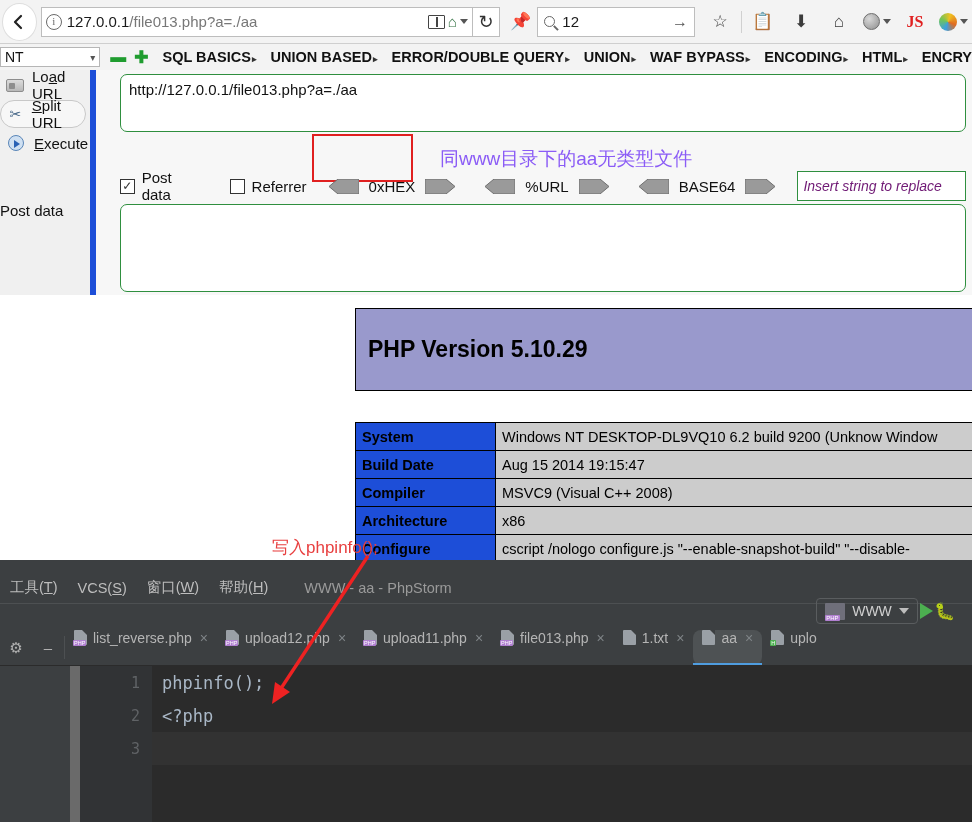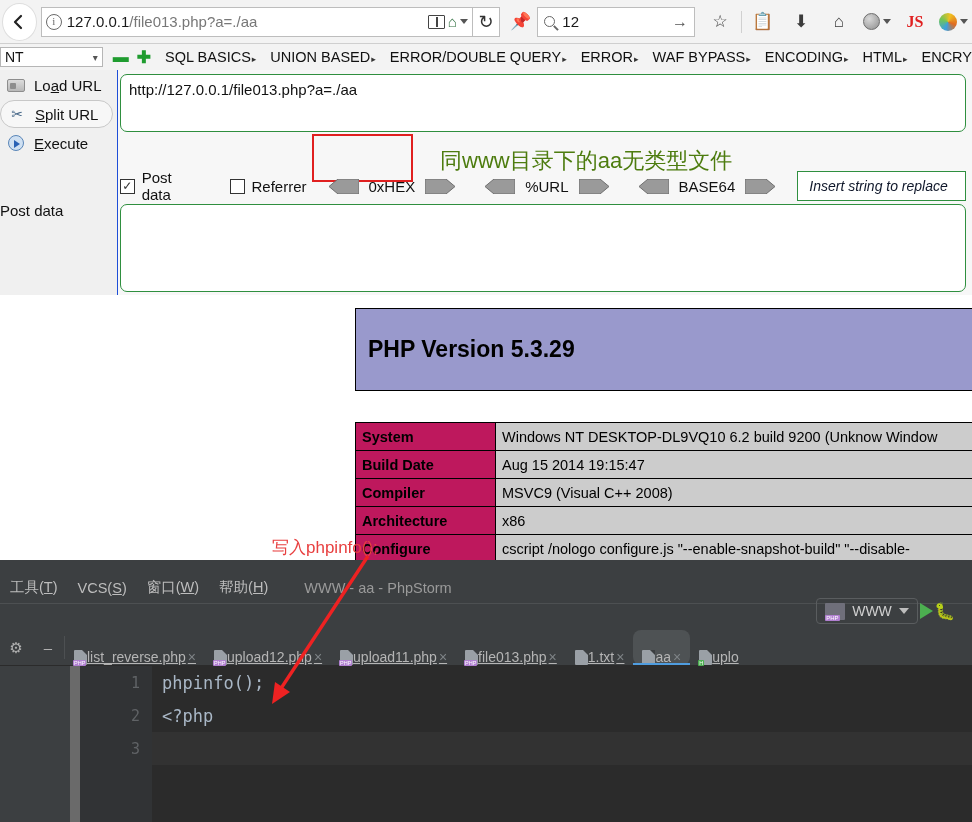--- a/index.html
+++ b/index.html
@@ -72,31 +72,31 @@
     font-size:14.5px; color:#111;
   }
   .hb-select {
     width: 104px; height: 20px; margin-left: 0px; background:#fff;
     border:1px solid #b6b6b6; display:flex; align-items:center;
     justify-content: space-between; padding: 0 4px; font-size: 14px;
   }
   .hb-select .chev { font-size: 10px; color:#555; }
   .hb-minus { color:#1f9c2f; font-size:16px; margin-left:10px; line-height:0; }
   .hb-plus { color:#1f9c2f; font-size:17px; margin-left:8px; font-weight:bold; }
-  .hb-menu { display:flex; align-items:center; gap:14px; margin-left:14px; }
+  .hb-menu { display:flex; align-items:center; gap:14px; margin-left:14px;font-weight:bold; }
   .hb-menu span.mi { white-space:nowrap; }
   .hb-menu .ar { font-size:9px; color:#333; margin-left:1px; }
 
   .hackbar-panel {
     position:absolute; left:0; top:70px; width:972px; height:225px;
     background:#f7f7f7;
   }
   .hb-side {
-    position:absolute; left:0; top:0; width:118px; height:225px;
-    background:#f0f0f0; border-right:1px solid #1d4ed8;
+    position:absolute; left:0; top:0; width:96px; height:225px;
+    background:#f0f0f0; border-right:6px solid #1d4ed8;
   }
   .hb-btn {
     display:flex; align-items:center; gap:8px;
     height: 30px; padding-left: 6px; font-size:15px; color:#111;
   }
   .hb-btn .lbl u { text-decoration: underline; }
   .ic-box { width:20px; height:18px; display:flex; align-items:center; justify-content:center; }
   .ic-load { width:18px;height:13px;background:linear-gradient(#dcdcdc,#b8b8b8); border:1px solid #8d8d8d; border-radius:2px; position:relative;}
   .ic-load:after{content:"";position:absolute;left:2px;top:3px;width:6px;height:6px;background:#8d8d8d;border-radius:1px;}
   .ic-scissor { font-size:14px; color:#4a6a8a; }
@@ -111,38 +111,38 @@
   .url-textarea {
     position:absolute; left:120px; top:4px; width:846px; height:58px;
     background:#fff; border:1.5px solid #2f8f3f; border-radius:7px;
     font-size:15px; color:#111; padding:6px 8px; overflow:hidden;
   }
   .redbox-url {
     position:absolute; left:312px; top:64px; width:101px; height:48px;
     border:2.5px solid #e02020;
   }
   .annot-red-1 {
-    position:absolute; left:440px; top:76px; font-size:22px;
-    color:#4d7c0f; white-space:nowrap;
+    position:absolute; left:440px; top:76px; font-size:19px;
+    color:#8b5cf6; white-space:nowrap;
   }
   .hb-optionrow {
     position:absolute; left:120px; top:100px; width:846px; height:32px;
     display:flex; align-items:center; gap:0px; font-size:15px; color:#111;
   }
   .cbox { width:15px;height:15px;border:1.5px solid #333;background:#fff;
           display:flex;align-items:center;justify-content:center;font-size:12px;color:#333;}
   .opt { display:flex; align-items:center; gap:7px; }
   .arrow-l, .arrow-r {
     width:30px; height:15px; flex:0 0 auto;
   }
   .encgrp { display:flex; align-items:center; gap:10px; }
   .replace-input {
     width: 172px; height:30px; background:#fff; border:1.5px solid #2f8f3f;
-    font-size:14px; font-style:italic; color:#0f172a;
-    padding: 0 11px; display:flex; align-items:center; overflow:hidden; white-space:nowrap;
+    font-size:14px; font-style:italic; color:#701a75;
+    padding: 0 5px; display:flex; align-items:center; overflow:hidden; white-space:nowrap;
   }
   .post-textarea {
     position:absolute; left:120px; top:134px; width:846px; height:88px;
     background:#fff; border:1.5px solid #2f8f3f; border-radius:7px;
   }
 
   
   .page-content {
     position:absolute; left:0; top:295px; width:972px; height:265px;
     background:#ffffff; overflow:hidden;
@@ -154,21 +154,21 @@
   }
   .phpinfo-banner .ver {
     font-size:23px; font-weight:bold; color:#000; padding-left:12px;
     font-family:"Liberation Sans", sans-serif;
   }
   .info-table {
     position:absolute; left:355px; top:127px; width:700px;
     border-collapse:collapse; font-size:14.5px;
   }
   .info-table td { border:1px solid #000; padding:3px 6px; height:28px; }
-  .info-table td.k { background:#be185d; font-weight:bold; width:140px; color:#000; }
+  .info-table td.k { background:#1d4ed8; font-weight:bold; width:140px; color:#000; }
   .info-table td.v { background:#cccccc; color:#000; white-space:nowrap; }
   .annot-red-2 {
     position:absolute; left:272px; top:536px; font-size:17px;
     color:#e84040; white-space:nowrap; z-index:30;
   }
   .annot-arrow { position:absolute; left:250px; top:548px; z-index:29; }
 
   
   .phpstorm {
     position:absolute; left:0; top:560px; width:972px; height:262px;
@@ -199,22 +199,22 @@
   .debug-bug { font-size:17px; color:#4caf50; }
 
   .ps-tabs {
     position:absolute; left:0; top:70px; width:972px; height:36px;
     display:flex; align-items:stretch; background:#3c3f41;
     border-bottom:1px solid #2b2b2b;
   }
   .ps-gear, .ps-min { width:32px; display:flex; align-items:center; justify-content:center; color:#b0b0b0; font-size:15px; }
   .tabsep { width:1px; background:#4d5052; margin:6px 0; }
   .ps-tab {
-    display:flex; align-items:flex-end; padding:0 9px;
-    font-size:14px; color:#b5b5b5; white-space:nowrap; position:relative;text-decoration:underline;
+    display:flex; align-items:flex-start; gap:6px; padding:0 9px;
+    font-size:14px; color:#b5b5b5; white-space:nowrap; position:relative;
   }
   .ps-tab.active { background:#4e5254;border-radius:8px; }
   .ps-tab.active:after {
     content:""; position:absolute; left:0; right:0; bottom:0; height:2px; background:#4f9de0;
   }
   .ficon { width:13px;height:15px;position:relative;flex:0 0 auto;
            background:#9aa0a6; border-radius:1px; }
   .ficon:before{content:"";position:absolute;right:0;top:0;border-top:5px solid #3c3f41;border-left:5px solid transparent;}
   .ficon .badge{position:absolute;left:-1px;bottom:-1px;font-size:5.5px;line-height:6px;padding:0 1px;border-radius:1px;color:#fff;}
   .ficon .badge.php{background:#b07fd0;}
@@ -291,21 +291,21 @@
     <div class="hb-select">
       <span>NT</span>
       <span class="chev">▾</span>
     </div>
     <div class="hb-minus">▬</div>
     <div class="hb-plus">✚</div>
     <div class="hb-menu">
       <span class="mi"><span>SQL BASICS</span><span class="ar">▸</span></span>
       <span class="mi"><span>UNION BASED</span><span class="ar">▸</span></span>
       <span class="mi"><span>ERROR/DOUBLE QUERY</span><span class="ar">▸</span></span>
-      <span class="mi"><span>ERROR</span><span class="ar">▸</span></span>
+      <span class="mi"><span>UNION</span><span class="ar">▸</span></span>
       <span class="mi"><span>WAF BYPASS</span><span class="ar">▸</span></span>
       <span class="mi"><span>ENCODING</span><span class="ar">▸</span></span>
       <span class="mi"><span>HTML</span><span class="ar">▸</span></span>
       <span class="mi"><span>ENCRY</span></span>
     </div>
   </div>
 
   <div class="hackbar-panel">
     <div class="hb-side">
       <div class="hb-btn">
@@ -390,21 +390,21 @@
       </div>
 
       <div class="replace-input">Insert string to replace</div>
     </div>
 
     <div class="post-textarea"></div>
   </div>
 
   <div class="page-content">
     <div class="phpinfo-banner">
-      <span class="ver">PHP Version 5.3.29</span>
+      <span class="ver">PHP Version 5.10.29</span>
 
     </div>
 
     <table class="info-table">
       <tbody>
           <tr>
         <td class="k">System</td>
         <td class="v">Windows NT DESKTOP-DL9VQ10 6.2 build 9200 (Unknow Window</td>
       </tr>
       <tr>

